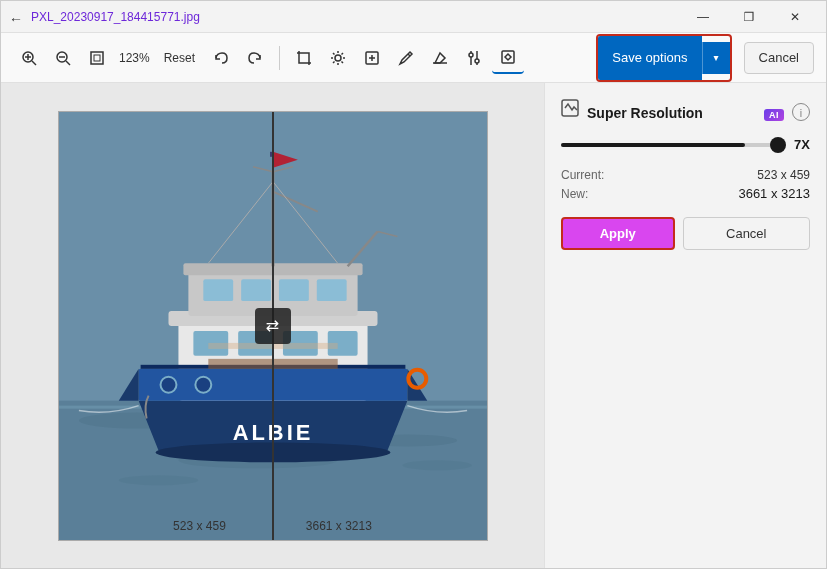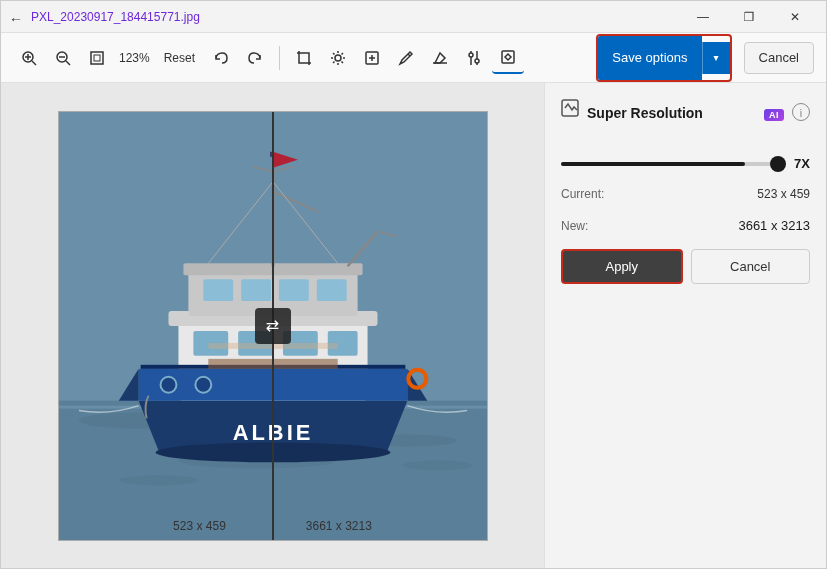--- a/index.html
+++ b/index.html
@@ -273,21 +273,20 @@
       align-items: center;
       justify-content: center;
       font-size: 11px;
       color: #888;
       cursor: pointer;
     }
 
     
     .slider-container {
       padding: 4px 0;
-      margin-top: 19px;
     }
     .slider-row {
       display: flex;
       align-items: center;
       gap: 8px;
     }
     .slider-track {
       flex: 1;
       height: 4px;
       background: #ccc;
@@ -319,21 +318,21 @@
       font-weight: 600;
       color: #1a1a1a;
       min-width: 24px;
       text-align: right;
     }
 
     
     .res-grid {
       display: flex;
       flex-direction: column;
-      gap: 17px;
+      gap: 4px;
     }
     .res-row {
       display: flex;
       justify-content: space-between;
       align-items: center;
     }
     .res-label {
       font-size: 12px;
       color: #666;
     }
@@ -348,27 +347,26 @@
     }
 
     
     .action-row {
       display: flex;
       gap: 8px;
       margin-top: 4px;
     }
     .apply-btn {
       flex: 1;
-      background: #404040;
+      background: #d946ef;
       color: white;
       border: 2px solid #c42b1c;
       border-radius: 4px;
-      padding: 8px;
       font-size: 13px;
-      font-weight: 400;
+      font-weight: 700;
       cursor: pointer;
     }
     .cancel-action-btn {
       flex: 1;
       background: #f3f3f3;
       color: #333;
       border: 1px solid #ccc;
       border-radius: 4px;
       padding: 8px;
       font-size: 13px;

